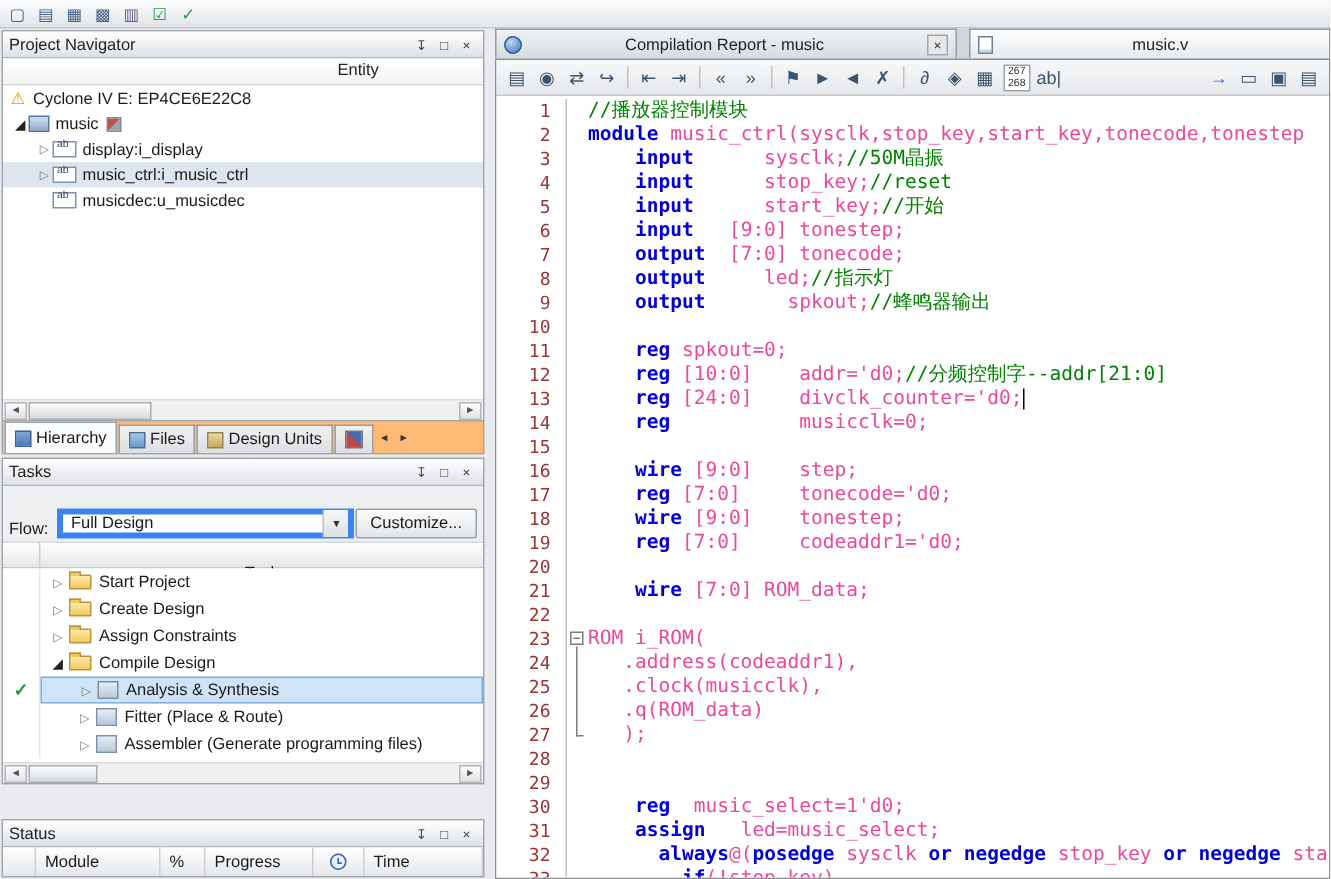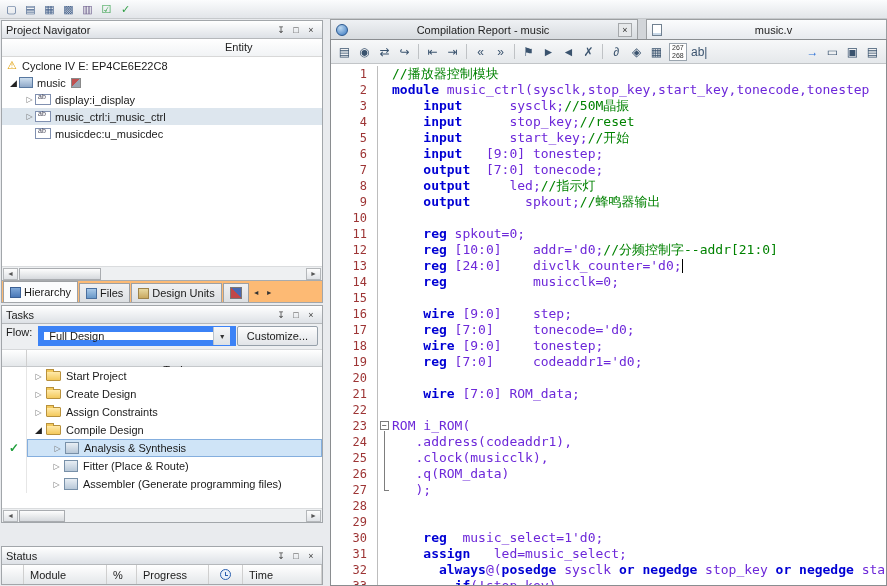--- a/index.html
+++ b/index.html
@@ -41,23 +41,23 @@
   .ntab{height:19px;display:flex;align-items:center;gap:3px;padding:0 6px;border:1px solid #9da0a3;border-bottom:none;background:linear-gradient(#f0f1f3,#dcdfe2);margin-right:1px;}
   .ntab.active{background:#fbfcfd;height:21px;}
   .tabicon{width:11px;height:11px;flex:none;}
   .hier-ic{background:linear-gradient(#7fa8d8,#4a78b8);border:1px solid #3a5f94;}
   .files-ic{background:linear-gradient(#a8c8e8,#6898c8);border:1px solid #4a6f9e;}
   .du-ic{background:linear-gradient(#e8d8a0,#c8a860);border:1px solid #9e834a;}
   .rev-ic{width:12px;height:12px;background:linear-gradient(45deg,#c04848 50%,#4868b0 50%);border:1px solid #777;}
   .navarrow{width:13px;height:14px;display:flex;align-items:center;justify-content:center;font-size:7px;color:#333;margin-bottom:3px;}
   
   .tasks-panel{height:218px;flex:none;margin-top:2px;}
-  .flow-row{height:26px;flex:none;display:flex;align-items:flex-start;padding:2px 4px;background:#edeff1;border-bottom:1px solid #d6d8da;}
+  .flow-row{height:38px;flex:none;display:flex;align-items:flex-end;padding:2px 4px;background:#edeff1;border-bottom:1px solid #d6d8da;}
   .flow-lab{margin-right:6px;}
-  .combo{width:198px;height:20px;flex:none;border:6px solid #3b82f6;background:#fff;display:flex;align-items:center;padding-left:5px;}
+  .combo{width:198px;height:20px;flex:none;border:4px solid #3b82f6;background:#fff;display:flex;align-items:center;padding-left:5px;}
   .combo-arrow{margin-left:auto;width:17px;height:18px;background:linear-gradient(#f6f7f8,#dde1e5);border-left:1px solid #b9c2cc;display:flex;align-items:center;justify-content:center;font-size:7px;color:#333;}
   .btn{height:20px;margin-left:auto;padding:0 9px;background:linear-gradient(#fdfdfd,#e1e4e8);border:1px solid #96a0aa;border-radius:2px;display:flex;align-items:center;}
   .task-header{height:17px;flex:none;display:flex;background:linear-gradient(#ffffff,#e4e7ea);border-bottom:1px solid #c5c8cb;}
   .task-header .gut{width:25px;flex:none;border-right:1px solid #cfcfcf;}
   .task-header .lab{flex:1;text-align:center;padding-top:14px;}
   .task-tree{flex:1;background:#fff;overflow:hidden;}
   .task-row{height:18px;display:flex;align-items:stretch;background:#fff;}
   .task-gutter{width:25px;flex:none;border-right:1px solid #e6e6e6;display:flex;align-items:center;justify-content:center;}
   .task-row .content{flex:1;display:flex;align-items:center;padding-left:6px;}
   .task-row .content.lvl1{padding-left:24px;}
@@ -100,21 +100,21 @@
   .ln{width:46px;flex:none;text-align:right;padding-right:10px;color:#9d3434;font-size:12px;}
   .fold{width:13px;flex:none;border-left:1px solid #bdbdbd;position:relative;}
   .fbox{position:absolute;left:2px;top:3px;width:9px;height:9px;border:1px solid #7d7d7d;background:#fff;font-size:8px;line-height:7px;text-align:center;color:#333;}
   .fold.start::before{content:"";position:absolute;left:6px;top:13px;bottom:0;border-left:1px solid #7d7d7d;}
   .fold.mid::before{content:"";position:absolute;left:6px;top:0;bottom:0;border-left:1px solid #7d7d7d;}
   .fold.end::before{content:"";position:absolute;left:6px;top:0;height:9px;border-left:1px solid #7d7d7d;}
   .fold.end::after{content:"";position:absolute;left:6px;top:8px;width:5px;border-top:1px solid #7d7d7d;}
   .lt{flex:none;white-space:pre;padding-left:2px;}
   .seg-k{color:#0000d4;font-weight:bold;}
   .seg-c{color:#008200;}
-  .seg-p{color:#6d28d9;}
+  .seg-p{color:#ec4899;}
   .caret{display:inline-block;width:1px;height:14px;background:#000;vertical-align:text-bottom;}
 </style>
 </head>
 <body>
 
 <div class="app">
 
   <div class="main-toolbar">
       <span class="tbtn">▢</span>
       <span class="tbtn">▤</span>

